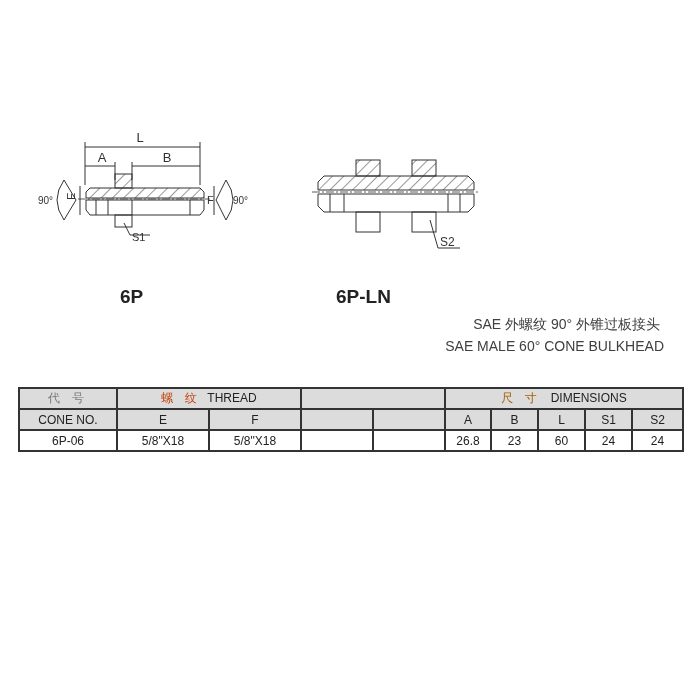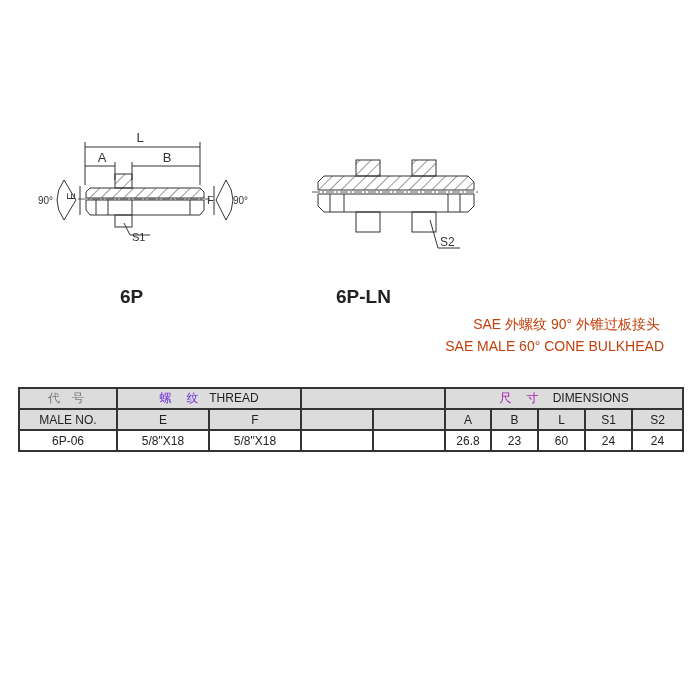--- a/index.html
+++ b/index.html
@@ -1,20 +1,20 @@
 <!DOCTYPE html>
 <html><head>
 <meta charset="utf-8">
 <style>
   html, body { margin: 0; padding: 0; background: #ffffff; }
   body { width: 700px; height: 700px; position: relative; overflow: hidden;
          font-family: "Liberation Sans", "DejaVu Sans", sans-serif; color: #222; }
   .drawing { position: absolute; }
   .model-label { position: absolute; font-weight: bold; font-size: 19px; color: #222; margin-left: 8px; }
-  .title-line { position: absolute; right: 36px; font-size: 14px; color: #c2410c; text-align: center; white-space: nowrap; }
+  .title-line { position: absolute; right: 36px; font-size: 14px; color: #404040; text-align: center; white-space: nowrap; }
   table.spec { position: absolute; left: 18px; top: 387px; width: 664px; border-collapse: collapse;
                font-size: 12px; color: #222; table-layout: fixed; }
   table.spec td { border: 2px solid #333; text-align: center; padding: 0; height: 19px; }
   table.spec td.hd { background: #dcdcdc; }
   table.spec td.cn { color: #777; font-family: "DejaVu Serif", serif; letter-spacing: 4px; }
   table.spec td.notes { text-align: left; padding: 6px 4px; height: 57px; line-height: 19px; font-size: 12px; }
   .cn-note { color: #666; font-family: "DejaVu Serif", serif; font-size: 11px; }
 </style>
 </head>
 <body>
@@ -107,29 +107,29 @@
     <col style="width:46px">
       <col style="width:47px">
       <col style="width:47px">
     <col style="width:47px">
       <col style="width:51px">
   </colgroup>
   <tbody>
       <tr>
     <td class="hd cn">代 号</td>
     <td class="hd" colspan="2">
-      <span class="cn" style="color:#6d28d9;font-family:Liberation Mono, monospace;letter-spacing:4px;text-align:right;">螺 纹</span>&nbsp;&nbsp;<span>THREAD</span>
+      <span class="cn" style="color:#c2410c;font-family:Liberation Sans, sans-serif;letter-spacing:4px;text-align:right;">螺 纹</span>&nbsp;&nbsp;<span>THREAD</span>
     </td>
     <td class="hd" colspan="2"></td>
     <td class="hd" colspan="5">
-      <span style="color:#a21caf;font-family:Liberation Mono, monospace;letter-spacing:4px;">尺 寸</span>&nbsp;&nbsp;&nbsp;<span>DIMENSIONS</span>
+      <span style="color:#a16207;font-family:Liberation Sans, sans-serif;letter-spacing:4px;">尺 寸</span>&nbsp;&nbsp;&nbsp;<span>DIMENSIONS</span>
     </td>
   </tr>
   <tr>
-    <td class="hd">MALE NO.</td>
+    <td class="hd">CONE NO.</td>
     <td class="hd">E</td>
     <td class="hd">F</td>
     <td class="hd"></td>
     <td class="hd"></td>
     <td class="hd">A</td>
     <td class="hd">B</td>
     <td class="hd">L</td>
     <td class="hd">S1</td>
     <td class="hd">S2</td>
   </tr>

